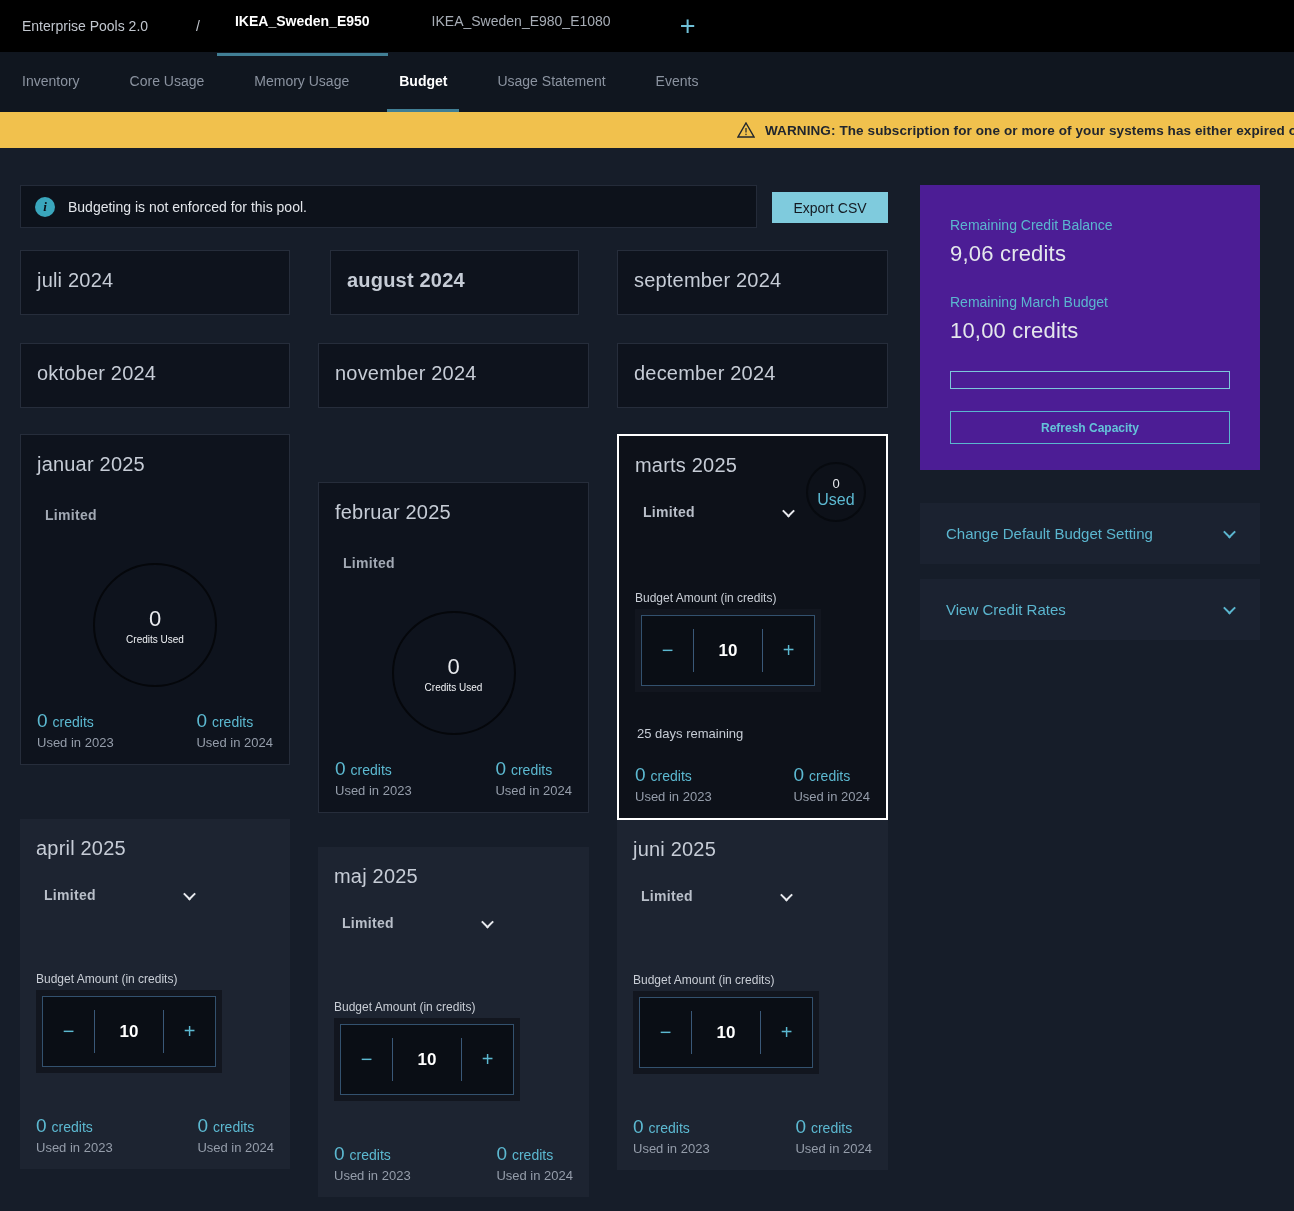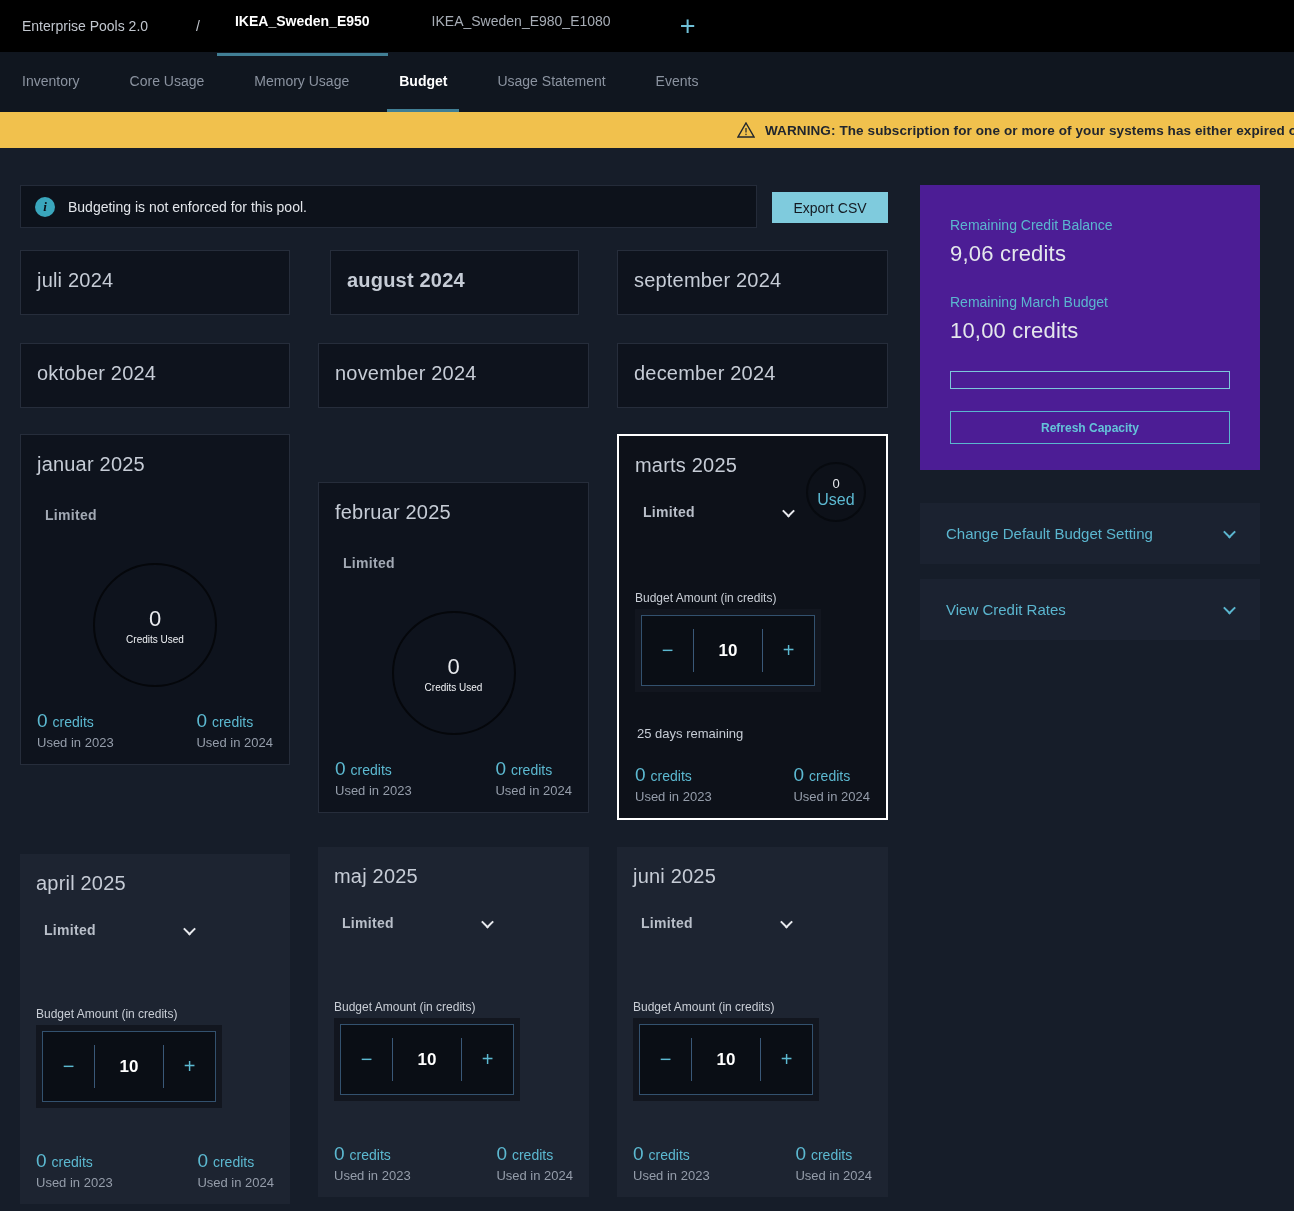--- a/index.html
+++ b/index.html
@@ -237,21 +237,21 @@
       <div class="stat right">
         <div class="row1">
             <span class="sv">0</span>
             <span class="su">credits</span>
           </div>
         <div class="sc">Used in 2024</div>
       </div>
     </div>
   </div>
 
-  <div class="card light" style="left:20px; top:706px; width:270px; height:350px;">
+  <div class="card light" style="left:20px; top:671px; width:270px; height:350px;">
     <div class="month-title">april 2025</div>
     <div class="status-dd">
       <span>Limited</span>
       <span class="chev chev-white"></span>
     </div>
     <div class="budget-label" style="top:153px;">Budget Amount (in credits)</div>
     <div class="stepper-outer" style="top:171px;">
       <div class="stepper-inner">
         <button class="stepper-btn">−</button>
         <div class="stepper-div"></div>
@@ -309,21 +309,21 @@
       <div class="stat right">
         <div class="row1">
             <span class="sv">0</span>
             <span class="su">credits</span>
           </div>
         <div class="sc">Used in 2024</div>
       </div>
     </div>
   </div>
 
-  <div class="card light" style="left:617px; top:699px; width:271px; height:350px;">
+  <div class="card light" style="left:617px; top:672px; width:271px; height:350px;">
     <div class="month-title">juni 2025</div>
     <div class="status-dd">
       <span>Limited</span>
       <span class="chev chev-white"></span>
     </div>
     <div class="budget-label" style="top:153px;">Budget Amount (in credits)</div>
     <div class="stepper-outer" style="top:171px;">
       <div class="stepper-inner">
         <button class="stepper-btn">−</button>
         <div class="stepper-div"></div>

